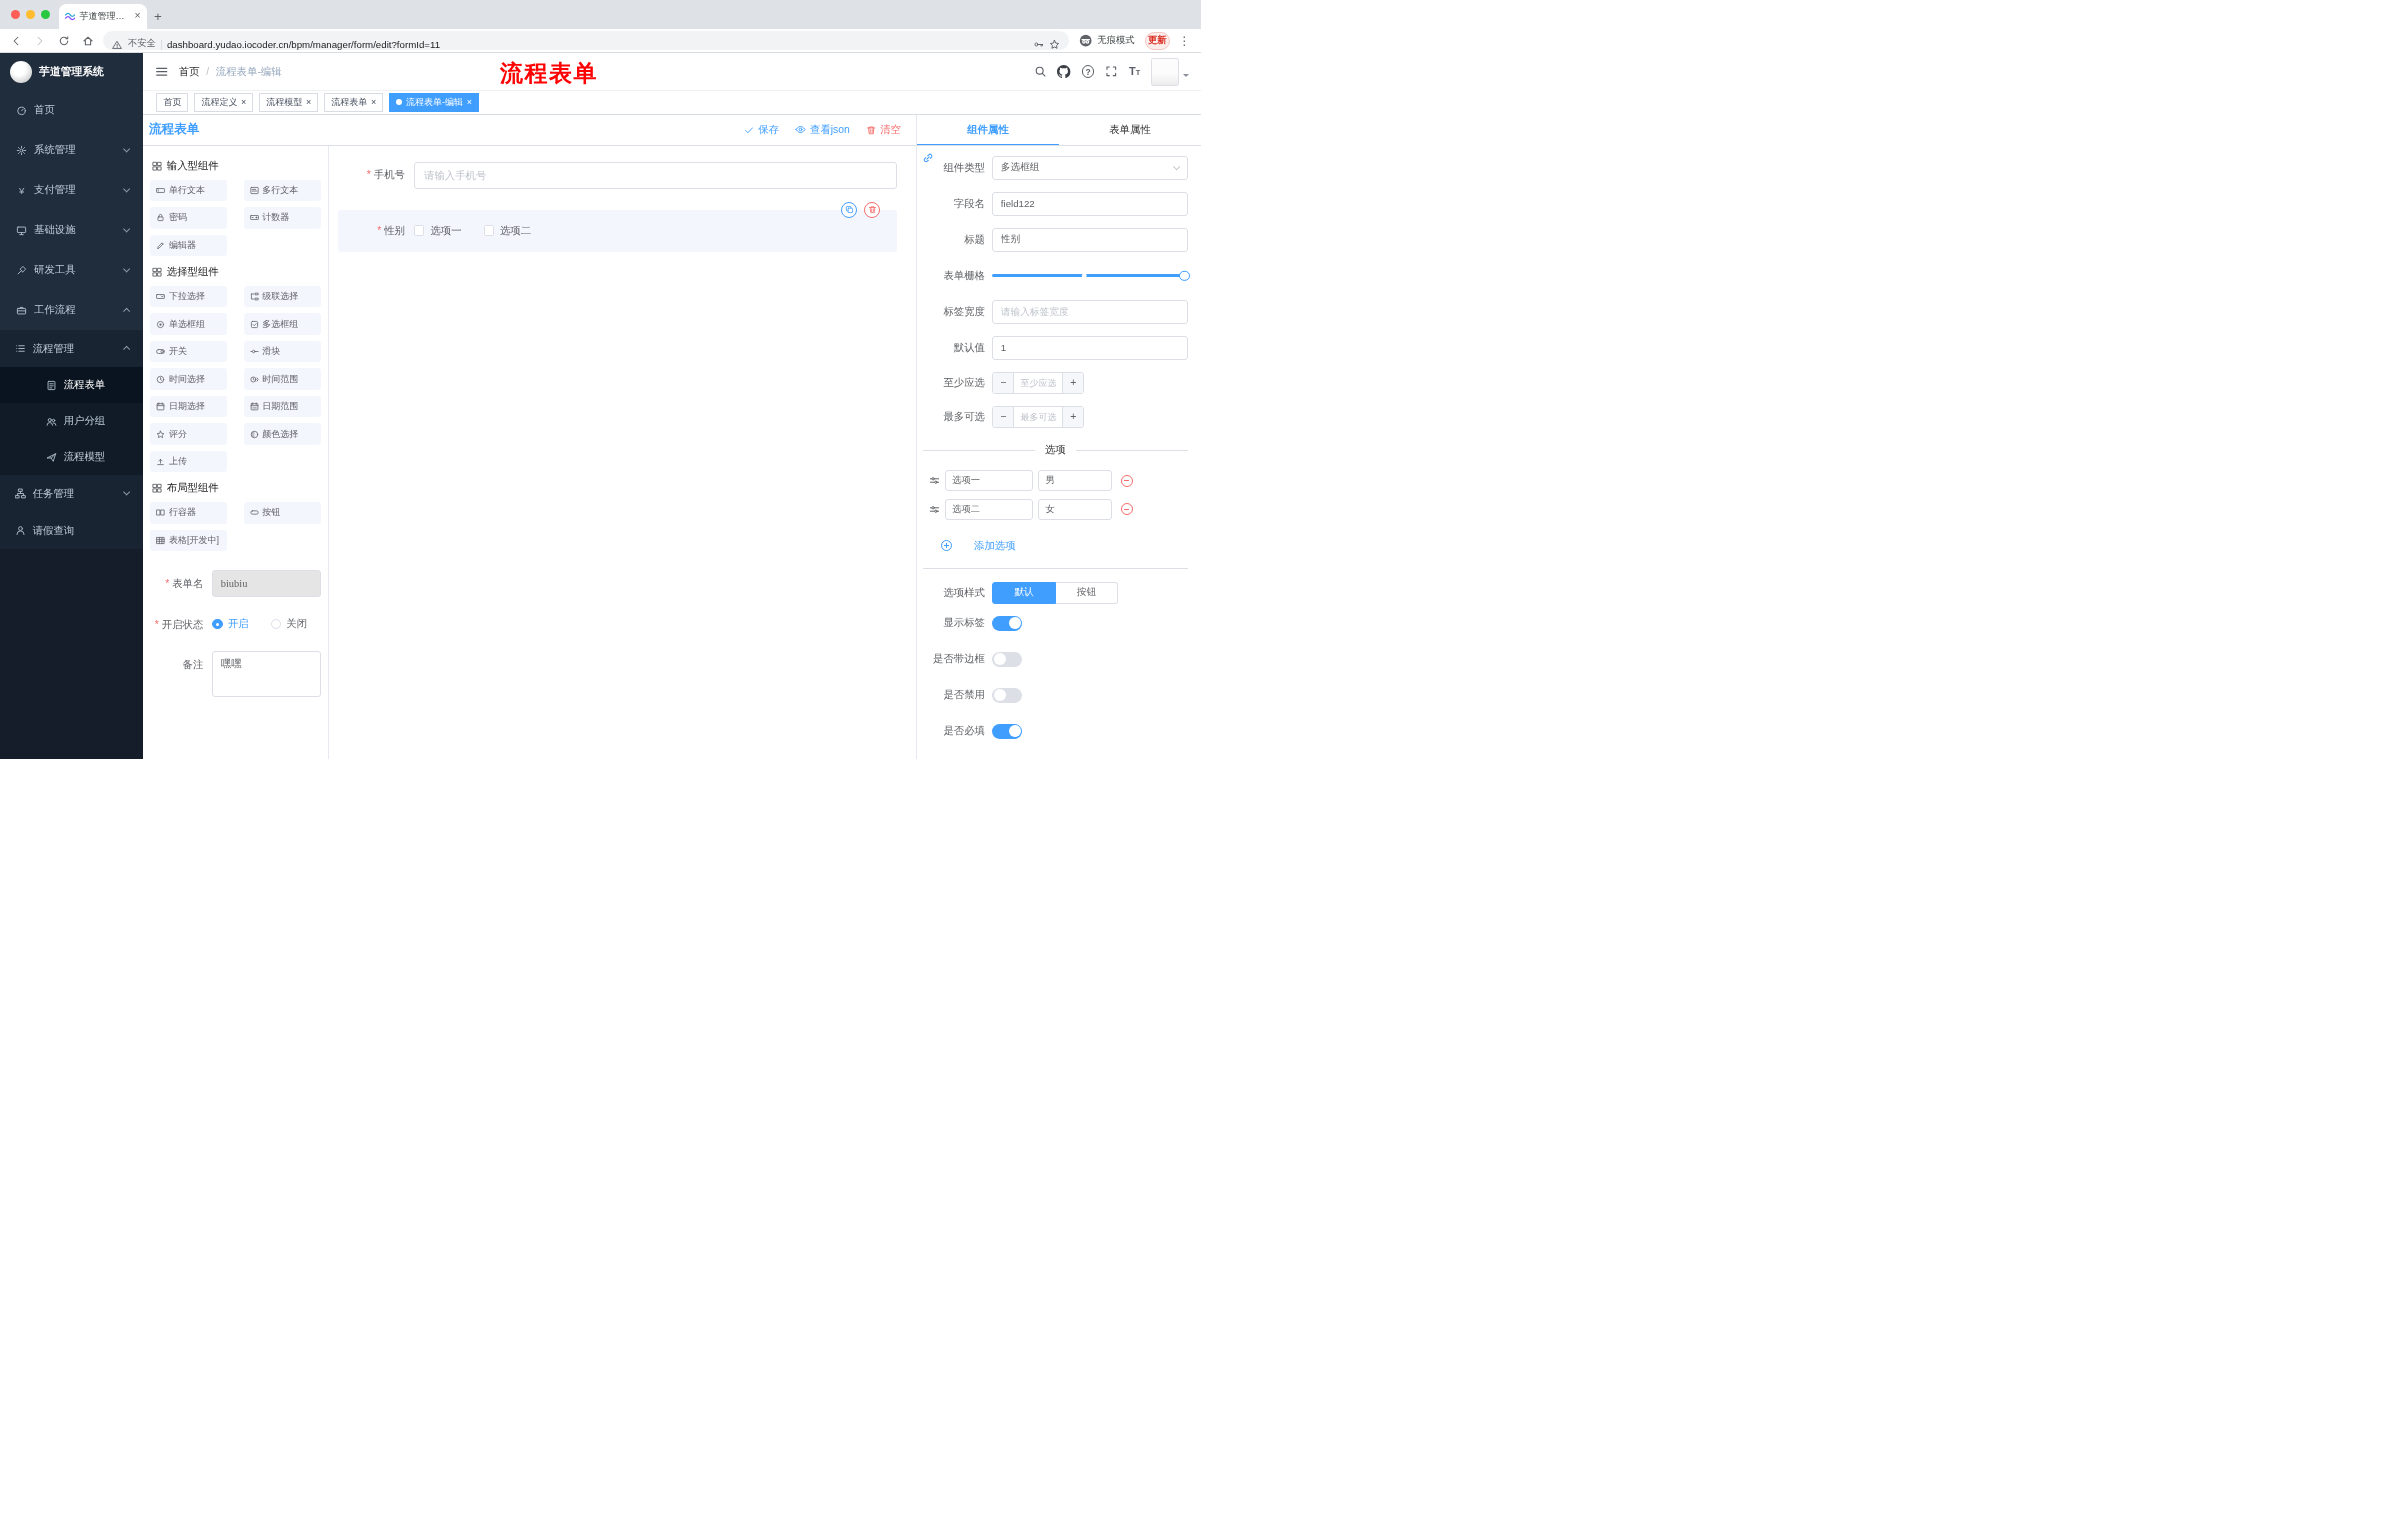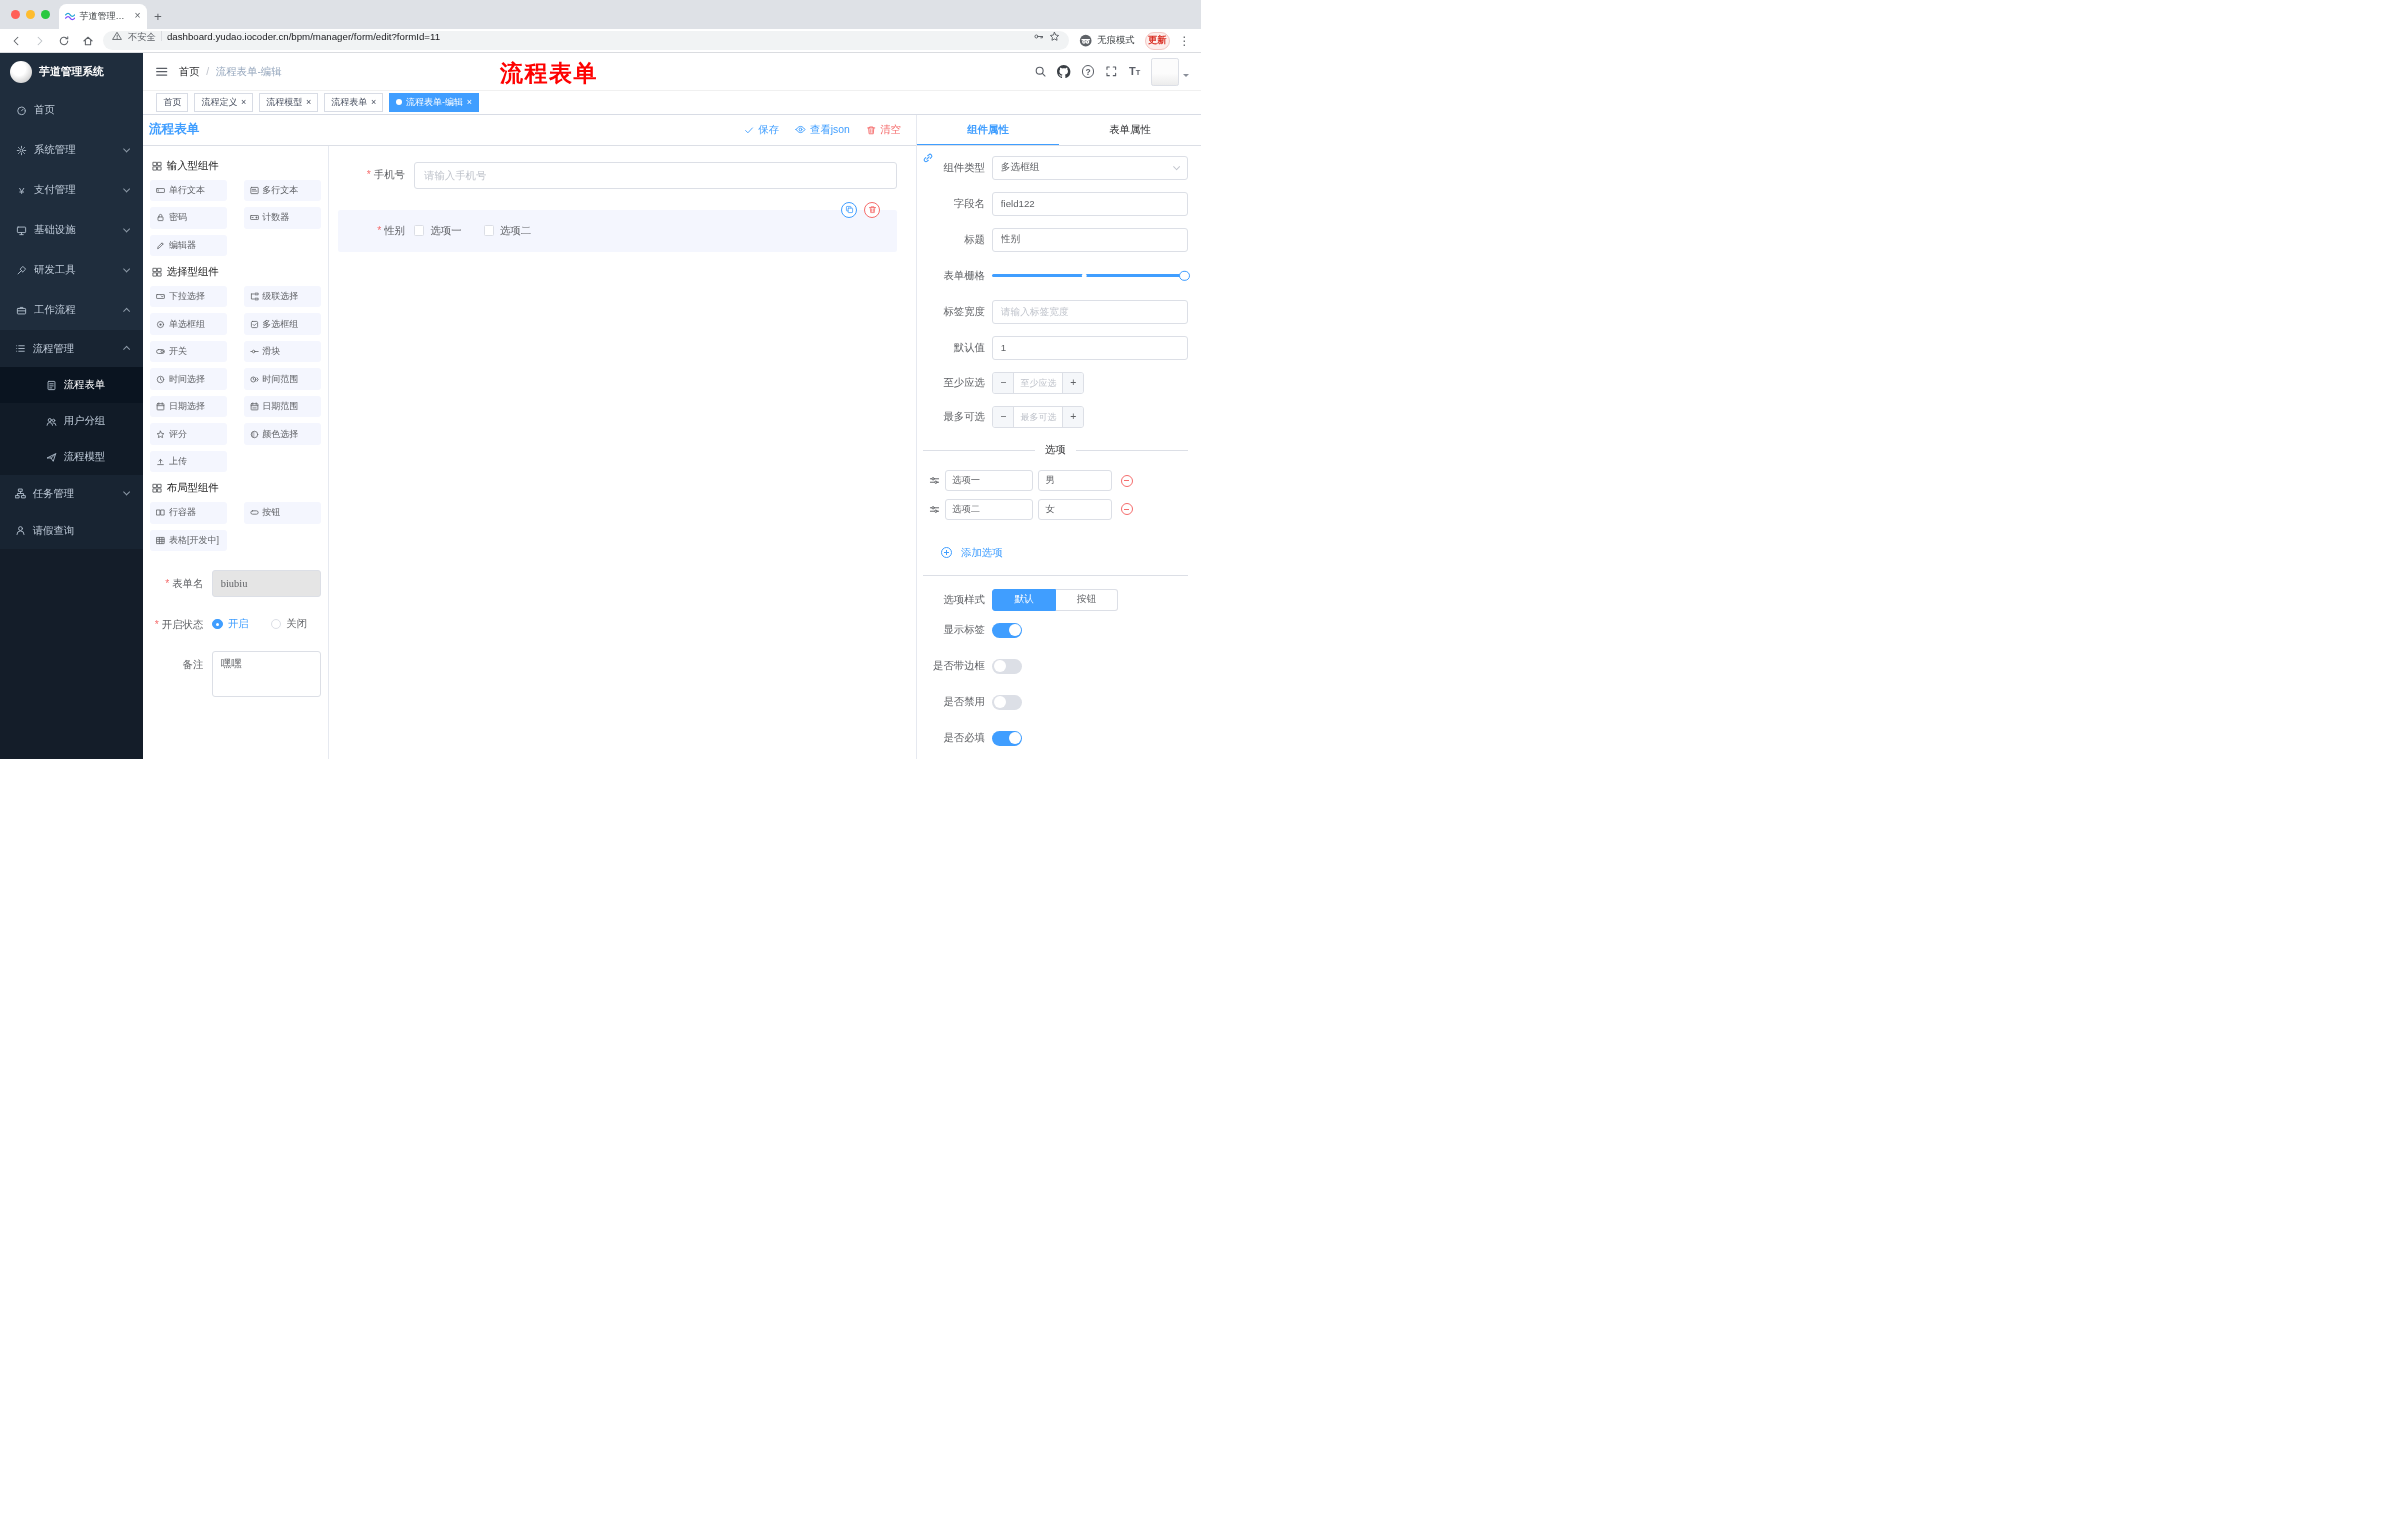--- a/index.html
+++ b/index.html
@@ -13,21 +13,21 @@
   .lights{display:flex;gap:6px;align-items:center;height:100%;padding:0 9px 0 4.5px}
   .light{width:9px;height:9px;border-radius:50%;display:inline-block}
   .light.red{background:#ff5f57}.light.yellow{background:#febc2e}.light.green{background:#28c840}
   .tab{width:88px;height:25px;background:#fff;border-radius:7.4px 7.4px 0 0;display:flex;align-items:center;padding:0 6px;gap:4.5px}
   .tab-title{font-size:9px;color:#3c4043;white-space:nowrap;overflow:hidden;text-overflow:ellipsis;flex:1}
   .tab-close{font-size:10.4px;color:#5f6368;line-height:1;cursor:default}
   .newtab{margin:0 0 5.2px 7.4px;font-size:13.4px;color:#5f6368;line-height:15px}
   .toolbar{height:24px;background:#fff;border-bottom:0.7px solid #dadce0;display:flex;align-items:center;padding:0 7.4px;gap:6px;flex:none}
   .navbtn{width:18px;height:18px;display:flex;align-items:center;justify-content:center;color:#5f6368}
   .navbtn.disabled{color:#bdc1c6}
-  .urlbox{flex:1;height:19.3px;background:#f1f3f4;border-radius:9.7px;display:flex;align-items:flex-start;padding:0 9px;gap:5.2px;min-width:0}
+  .urlbox{flex:1;height:19.3px;background:#f1f3f4;border-radius:9.7px;display:flex;align-items:flex-end;padding:0 9px;gap:5.2px;min-width:0}
   .sec-label{font-size:9.3px;color:#5f6368;white-space:nowrap}
   .url-sep{width:0.7px;height:10.4px;background:#dadce0}
   .url-text{font-size:9.7px;color:#202124;white-space:nowrap;overflow:hidden;text-overflow:ellipsis;flex:1}
   .profile-chip{display:flex;align-items:center;gap:4.5px;padding:0 4.5px}
   .profile-label{font-size:9.3px;color:#3c4043;white-space:nowrap}
   .update-pill{height:18px;padding:0 2px;border-radius:9px;background:#fdeeec;border:0.7px solid #f4c7c3;color:#d93025;font-size:9.3px;font-weight:700;display:flex;align-items:center;white-space:nowrap}
   .kebab{font-size:12px;color:#5f6368;padding:0 3px}
 
   
   .app{flex:1;display:flex;min-height:0}
@@ -147,21 +147,21 @@
   .divider{display:flex;align-items:center;margin:15px 0 13.4px 0}
   .divider::before,.divider::after{content:"";flex:1;height:0.7px;background:#dcdfe6}
   .divider span{padding:0 10.4px;font-size:10.4px;color:#303133}
   .hr{height:0.7px;background:#dcdfe6;margin:15px 0 13.4px 0}
   .opt-row{display:flex;align-items:center;gap:5.2px;margin:0 0 7.4px 6px}
   .opt-row .ic{color:#606266}
   .opt-input1{width:88px;height:21px;border:0.7px solid #dcdfe6;border-radius:3px;padding:0 6px;font-size:9.3px;color:#606266;outline:none;font-family:inherit}
   .opt-input2{width:74px;height:21px;border:0.7px solid #dcdfe6;border-radius:3px;padding:0 6px;font-size:9.3px;color:#606266;outline:none;font-family:inherit}
   .remove-icon{width:12px;height:12px;border-radius:50%;border:0.9px solid #f56c6c;position:relative;flex:none;cursor:pointer;margin-left:3px}
   .remove-icon::after{content:"";position:absolute;left:2.2px;right:2.2px;top:50%;height:1px;margin-top:-0.5px;background:#f56c6c}
-  .add-option{display:flex;align-items:center;gap:9px;color:#409eff;font-size:10.4px;margin:26px 0 0 18px;cursor:pointer;background:none;border:none;font-family:Liberation Mono, monospace}
+  .add-option{display:flex;align-items:center;gap:22px;color:#409eff;font-size:10.4px;margin:19px 0 0 18px;cursor:pointer;background:none;border:none;font-family:Liberation Mono, monospace}
   .plus-icon{width:11px;height:11px;border-radius:50%;border:0.9px solid #409eff;position:relative;flex:none}
   .plus-icon::before{content:"";position:absolute;left:2.2px;right:2.2px;top:50%;height:1px;margin-top:-0.5px;background:#409eff}
   .plus-icon::after{content:"";position:absolute;top:2.2px;bottom:2.2px;left:50%;width:1px;margin-left:-0.5px;background:#409eff}
   .seg{display:flex}
   .seg-btn{height:22px;padding:0 21px;display:flex;align-items:center;font-size:9.7px;cursor:pointer;border:0.7px solid #dcdfe6;background:#fff;color:#606266;font-family:inherit}
   .seg-btn.first{border-radius:3px 0 0 3px}
   .seg-btn.last{border-radius:0 3px 3px 0;border-left:none}
   .seg-btn.active{background:#409eff;border-color:#409eff;color:#fff}
   .switch{width:30px;height:15px;border-radius:7.4px;background:#dcdfe6;position:relative;cursor:pointer;flex:none}
   .switch[data-on="true"]{background:#409eff}

